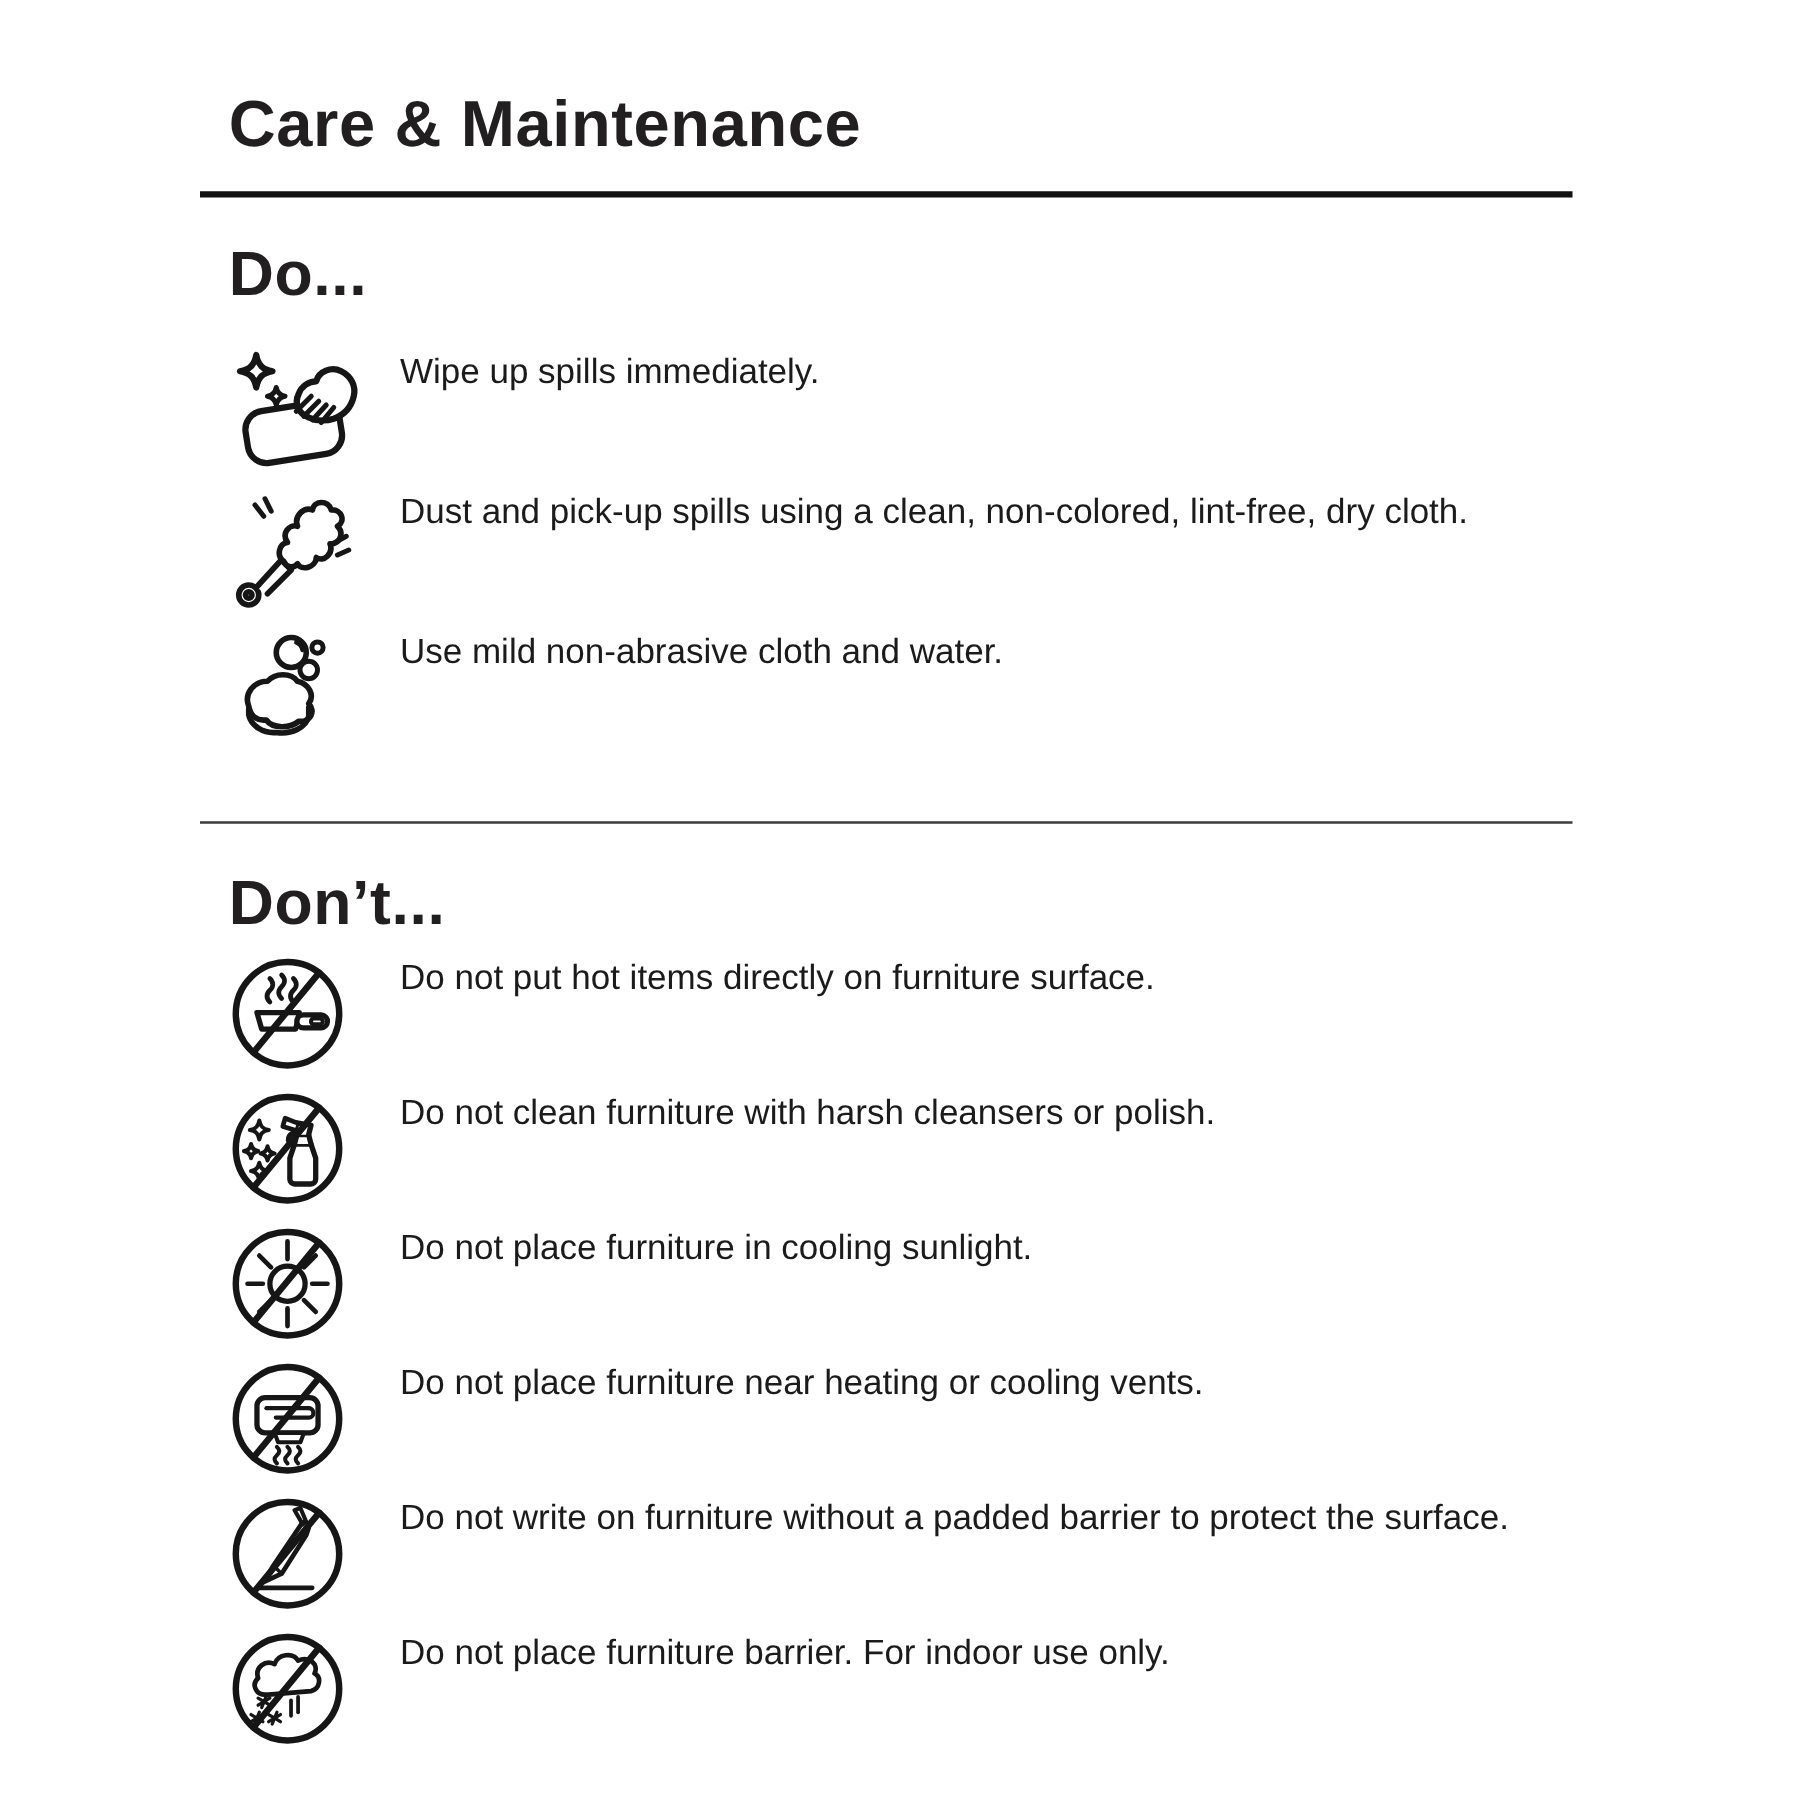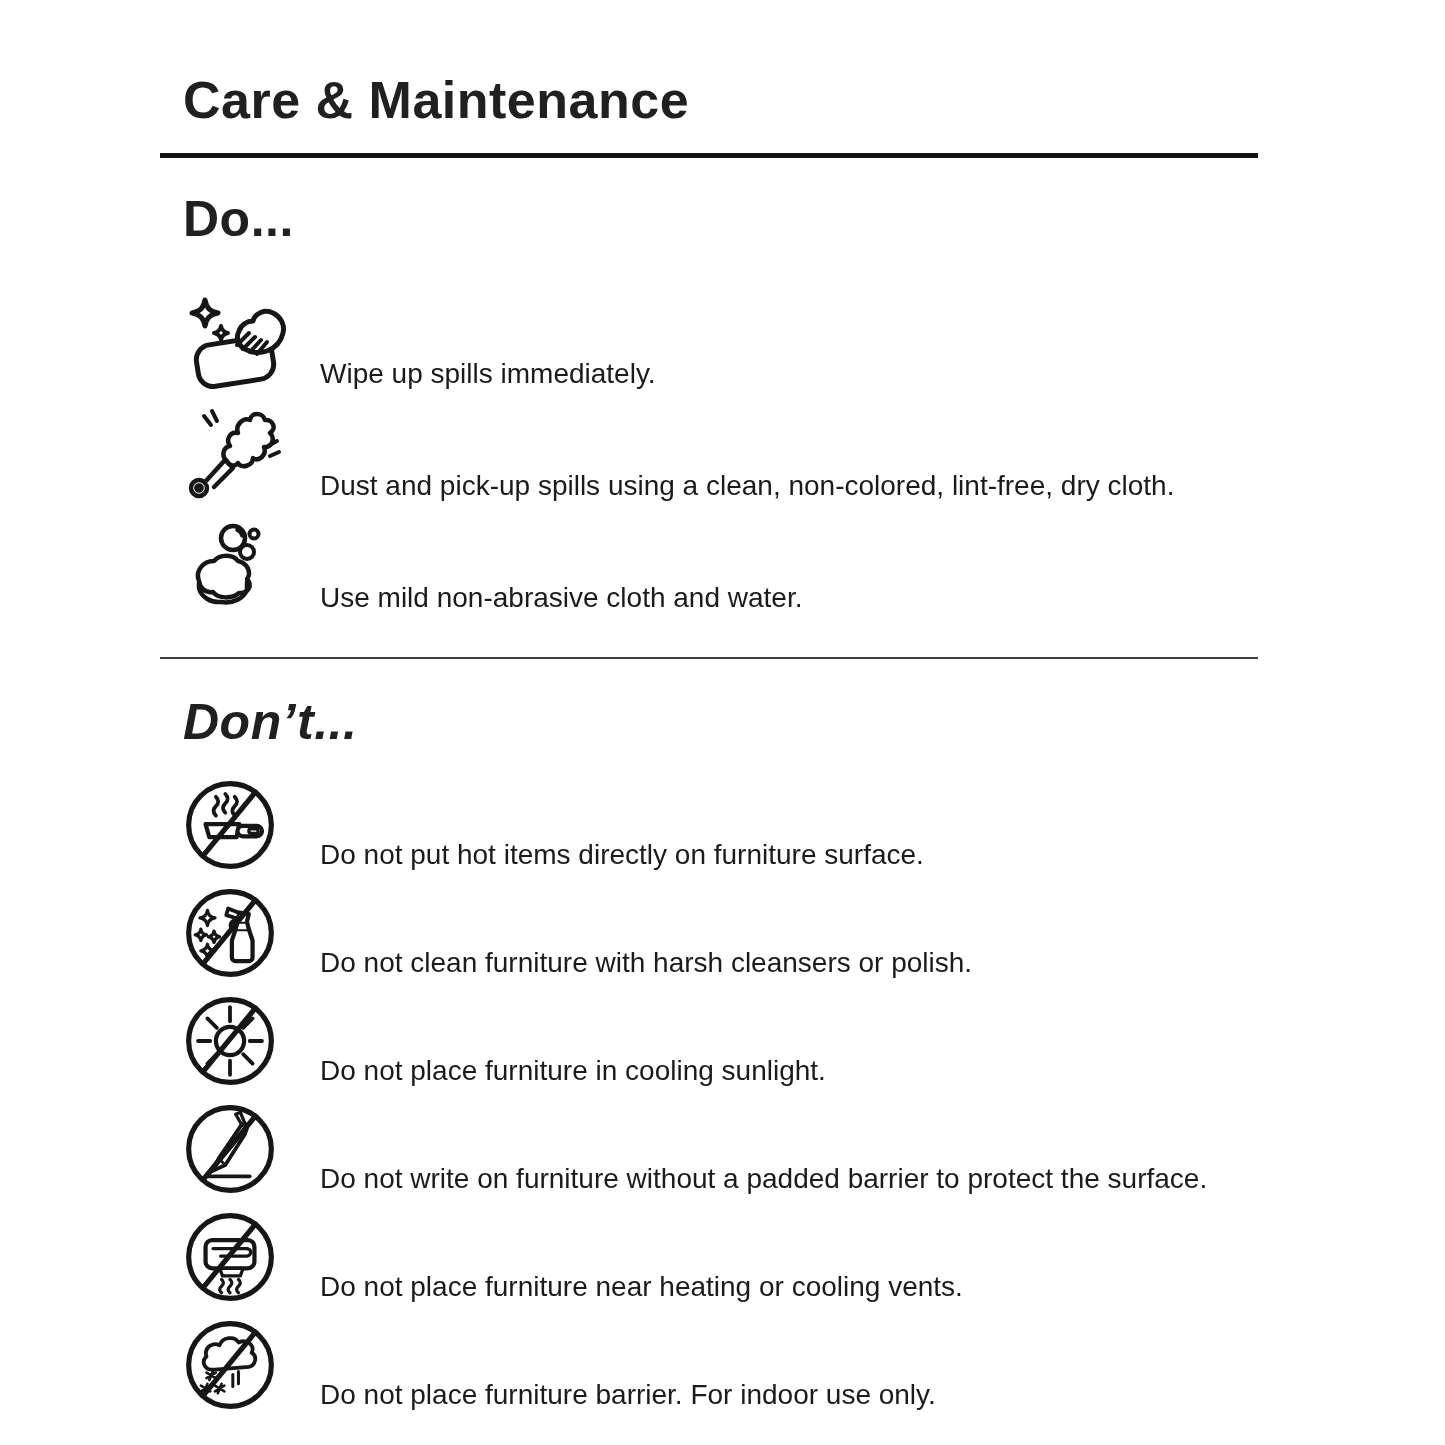--- a/index.html
+++ b/index.html
@@ -19,22 +19,22 @@
     margin:0 0 0 -23px; width:1098px;
   }
   .rule-thin {
     border:none; border-top:2px solid #3c3c3c;
     margin:42px 0 0 -23px; width:1098px;
   }
   h2.section-heading {
     font-size:50px; font-weight:700; line-height:1.1;
     color:#221f20; margin:34px 0 32px 0; letter-spacing:0.5px;
   }
-  h2.dont-heading { margin:36px 0 14px 0;font-style:italic; }
-  .row { display:flex; align-items:flex-end; }
+  h2.dont-heading { margin:36px 0 14px 0; }
+  .row { display:flex; align-items:flex-start; }
   .do-row { height:112px; }
   .dont-row { height:108px; }
   .icon-cell { flex:0 0 137px; display:flex; align-items:center; justify-content:flex-start; }
   .item-text { font-size:28px; line-height:1.25; margin:0; color:#1b1b1b; }
   svg { display:block; }
   svg * { vector-effect:none; }
 </style>
 </head>
 <body>
 
@@ -156,56 +156,56 @@
             <line x1="36" y1="64" x2="26" y2="74"></line>
           </g>
           <circle cx="50" cy="50" r="44" stroke-width="5.5"></circle>
           <line x1="77" y1="15" x2="21" y2="83" stroke-width="5.5"></line>
         </svg>
       </span>
       <p class="item-text">Do not place furniture in cooling sunlight.</p>
     </div>
 
     <div class="row dont-row">
+      <span class="icon-cell" aria-label="no-heating-cooling-vent">
+        <svg width="94" height="94" viewBox="0 0 100 100" fill="none" stroke="#161616" stroke-width="4.5" stroke-linecap="round" stroke-linejoin="round">
+          <rect x="24" y="32" width="52" height="30" rx="7" fill="#ffffff"></rect>
+          <g stroke-width="3.5">
+            <path d="M32,41 L68,41"></path>
+            <path d="M68,41 A4,4 0 0 1 68,49 L40,49"></path>
+          </g>
+          <path d="M39,62 L64,62 L61,70 L42,70 Z" fill="#ffffff" stroke-width="3.5"></path>
+          <g stroke-width="3.5">
+            <path d="M41,74 q4,3.5 0,7 q-4,3.5 0,7"></path>
+            <path d="M50,74 q4,3.5 0,7 q-4,3.5 0,7"></path>
+            <path d="M59,74 q4,3.5 0,7 q-4,3.5 0,7"></path>
+          </g>
+          <circle cx="50" cy="50" r="44" stroke-width="5.5"></circle>
+          <line x1="77" y1="15" x2="21" y2="83" stroke-width="5.5"></line>
+        </svg>
+      </span>
+      <p class="item-text">Do not place furniture near heating or cooling vents.</p>
+    </div>
+
+    <div class="row dont-row">
       <span class="icon-cell" aria-label="no-writing-pen">
         <svg width="94" height="94" viewBox="0 0 100 100" fill="none" stroke="#161616" stroke-width="4.5" stroke-linecap="round" stroke-linejoin="round">
           <line x1="26" y1="79" x2="71" y2="79" stroke-width="4"></line>
           <path d="M30,74 L38,60 L61,26 C63,21 69,23 68,28 L66,34 L45,67 Z" fill="#ffffff" stroke-width="4"></path>
           <path d="M38,60 L45,67" stroke-width="3"></path>
           <path d="M30,74 L37,65" stroke-width="3"></path>
           <path d="M63,25 L56,13 L61,11 L66,23" stroke-width="3.5"></path>
           <circle cx="50" cy="50" r="44" stroke-width="5.5"></circle>
           <line x1="77" y1="15" x2="21" y2="83" stroke-width="5.5"></line>
         </svg>
       </span>
       <p class="item-text">Do not write on furniture without a padded barrier to protect the surface.</p>
     </div>
 
     <div class="row dont-row">
-      <span class="icon-cell" aria-label="no-heating-cooling-vent">
-        <svg width="94" height="94" viewBox="0 0 100 100" fill="none" stroke="#161616" stroke-width="4.5" stroke-linecap="round" stroke-linejoin="round">
-          <rect x="24" y="32" width="52" height="30" rx="7" fill="#ffffff"></rect>
-          <g stroke-width="3.5">
-            <path d="M32,41 L68,41"></path>
-            <path d="M68,41 A4,4 0 0 1 68,49 L40,49"></path>
-          </g>
-          <path d="M39,62 L64,62 L61,70 L42,70 Z" fill="#ffffff" stroke-width="3.5"></path>
-          <g stroke-width="3.5">
-            <path d="M41,74 q4,3.5 0,7 q-4,3.5 0,7"></path>
-            <path d="M50,74 q4,3.5 0,7 q-4,3.5 0,7"></path>
-            <path d="M59,74 q4,3.5 0,7 q-4,3.5 0,7"></path>
-          </g>
-          <circle cx="50" cy="50" r="44" stroke-width="5.5"></circle>
-          <line x1="77" y1="15" x2="21" y2="83" stroke-width="5.5"></line>
-        </svg>
-      </span>
-      <p class="item-text">Do not place furniture near heating or cooling vents.</p>
-    </div>
-
-    <div class="row dont-row">
       <span class="icon-cell" aria-label="no-outdoor-weather">
         <svg width="94" height="94" viewBox="0 0 100 100" fill="none" stroke="#161616" stroke-width="4.5" stroke-linecap="round" stroke-linejoin="round">
           <path d="M31,55 C23,55 19,46 25,41 C22,32 31,25 39,29 C42,20 55,19 59,26 C68,22 77,29 73,37 C79,40 78,50 70,52 L34,55 Z" fill="#ffffff" stroke-width="4"></path>
           <g stroke-width="2.8">
             <path d="M25,58 L35,64 M32,56 L28,66 M25,64 L35,58"></path>
             <path d="M19,72 L29,78 M26,70 L22,80 M19,78 L29,72"></path>
             <path d="M34,72 L44,78 M41,70 L37,80 M34,78 L44,72"></path>
           </g>
           <g stroke-width="3.2">
             <line x1="53" y1="60" x2="53" y2="73"></line>

